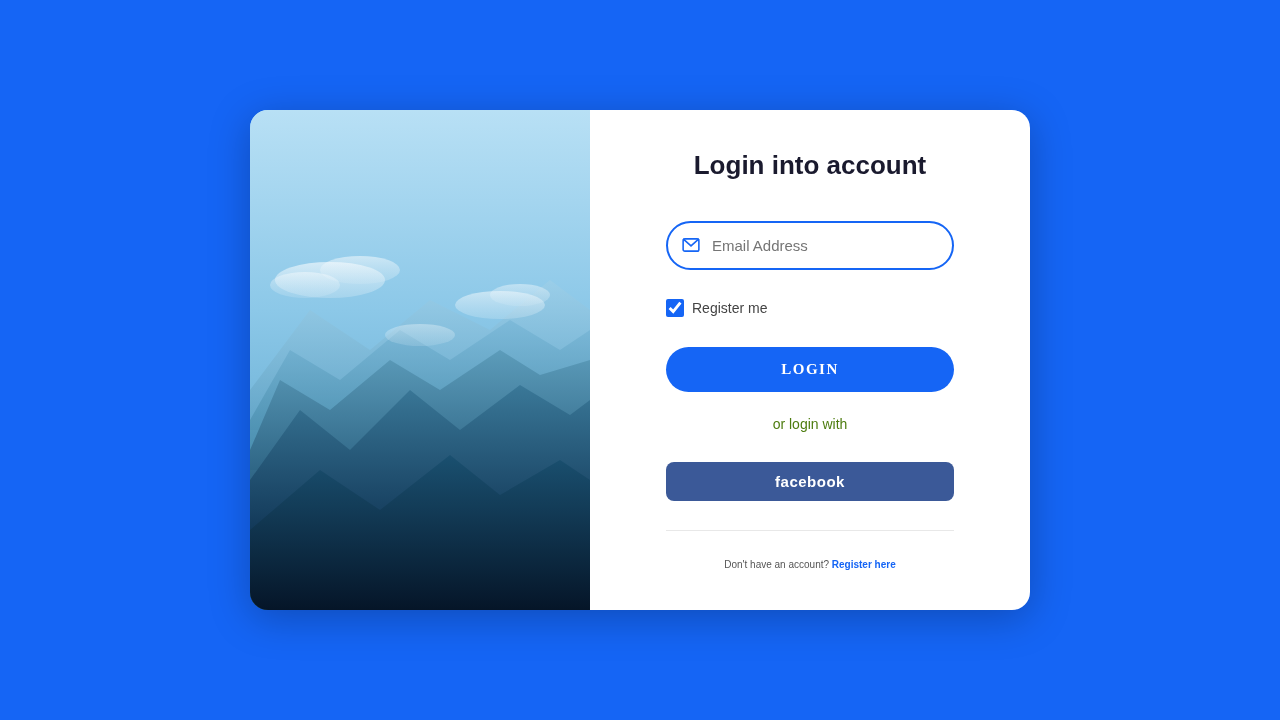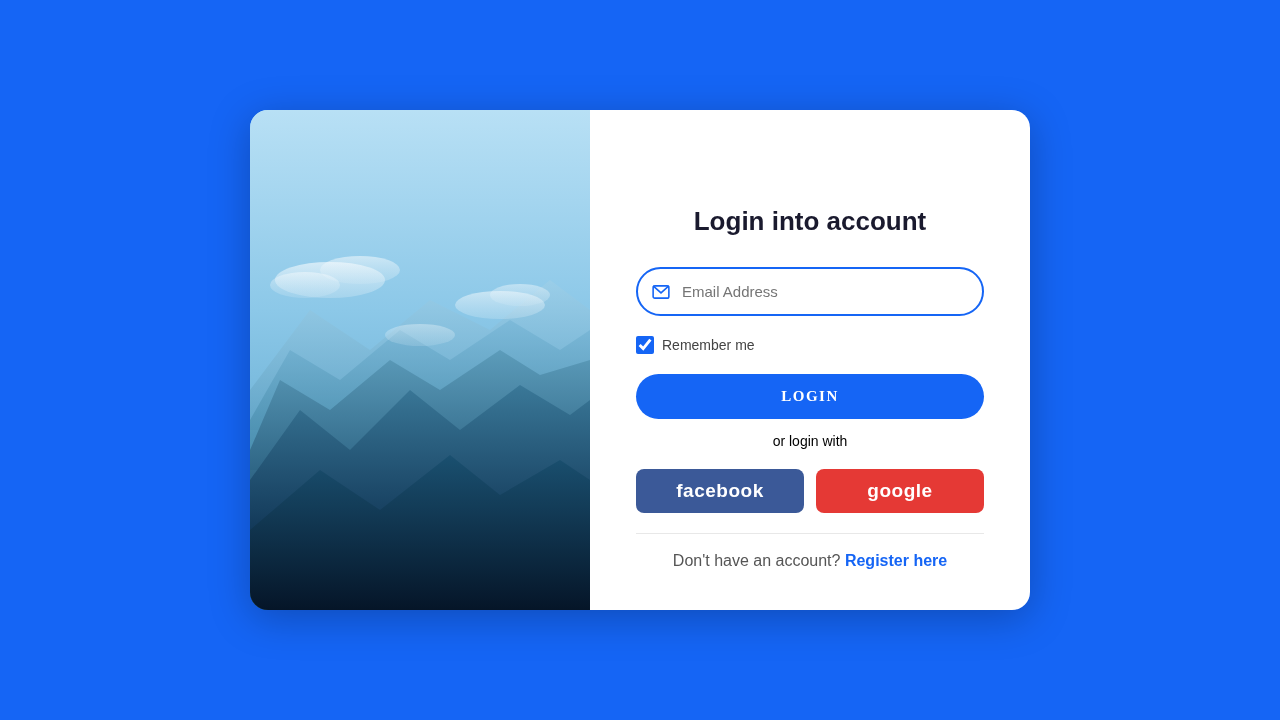--- a/index.html
+++ b/index.html
@@ -47,22 +47,22 @@
       );
       position: relative;
       overflow: hidden;
     }
 
     .card-form {
       flex: 1;
       background: #ffffff;
       display: flex;
       flex-direction: column;
-      justify-content: flex-end;
-      padding: 40px 46px;
+      justify-content: space-between;
+      padding: 40px 76px;
     }
 
     .form-title {
       font-size: 26px;
       font-weight: 600;
       color: #1a1a2e;
       text-align: center;
       margin-bottom: 30px;
     }
 
@@ -143,37 +143,37 @@
       color: #1565f5;
       font-size: 14px;
       font-weight: 600;
       text-decoration: none;
       cursor: pointer;
     }
 
     .or-login {
       text-align: center;
       font-size: 14px;
-      color: #000000;
+      color: #4d7c0f;
       margin-bottom: 20px;
     }
 
     .social-buttons {
       display: flex;
       gap: 12px;
       justify-content: center;
       margin-bottom: 20px;
     }
 
     .social-btn {
       flex: 1;
       padding: 11px 10px;
       border: none;
       border-radius: 8px;
-      font-size: 19px;
+      font-size: 15px;
       font-weight: 600;
       cursor: pointer;
       color: #fff;
       letter-spacing: 0.5px;
       transition: opacity 0.2s;
     }
 
     .facebook-btn {
       background: #3b5998;
     }
@@ -187,21 +187,21 @@
     }
 
     .divider {
       border: none;
       border-top: 1px solid #e8e8e8;
       margin-bottom: 18px;
     }
 
     .register-row {
       text-align: center;
-      font-size: 16px;
+      font-size: 10px;
       color: #555;
     }
 
     .register-link {
       color: #1565f5;
       font-weight: 700;
       text-decoration: none;
       cursor: pointer;
     }
 
@@ -287,31 +287,30 @@
           <rect x="1" y="1" width="18" height="14" rx="2" stroke="#1565f5" stroke-width="1.8" fill="none"></rect>
           <polyline points="1,1 10,9 19,1" stroke="#1565f5" stroke-width="1.8" fill="none"></polyline>
         </svg>
       </span>
       <input type="email" class="active-input" placeholder="Email Address" style="">
     </div>
 
 
     <div class="remember-row">
       <input type="checkbox" id="remember" checked="" style="">
-      <label for="remember" class="remember-label">Remember me</label>
+      <label for="remember" class="remember-label">Register me</label>
     </div>
 
     <button class="login-btn">LOGIN</button>
 
 
     <div class="or-login">or login with</div>
 
     <div class="social-buttons">
       <button class="social-btn facebook-btn">facebook</button>
-      <button class="social-btn google-btn">google</button>
     </div>
 
     <hr class="divider">
 
     <div class="register-row">
       <span>Don't have an account?</span>
       <a class="register-link">Register here</a>
     </div>
   </div>
 </div>

